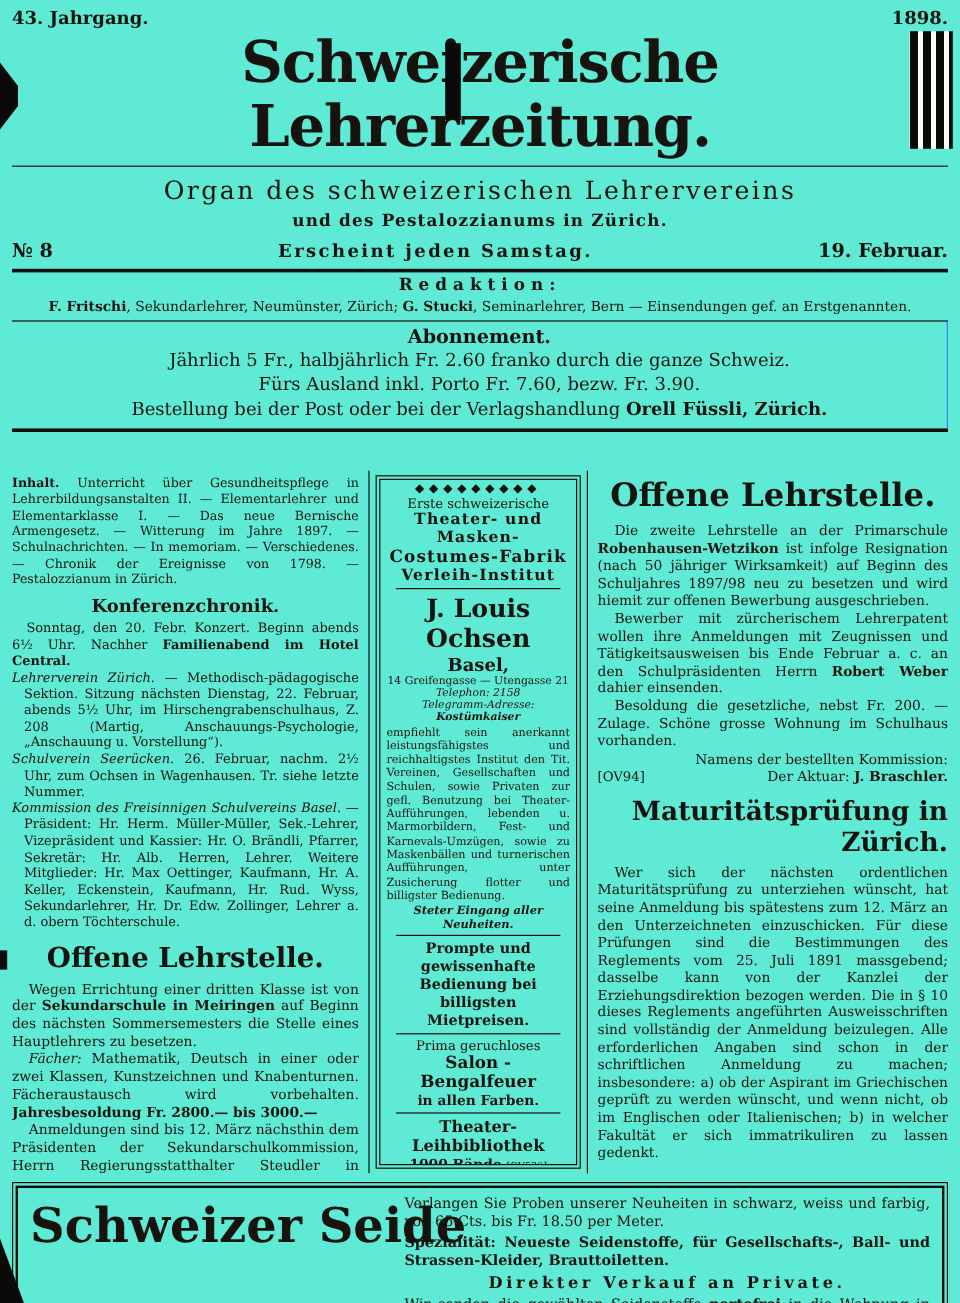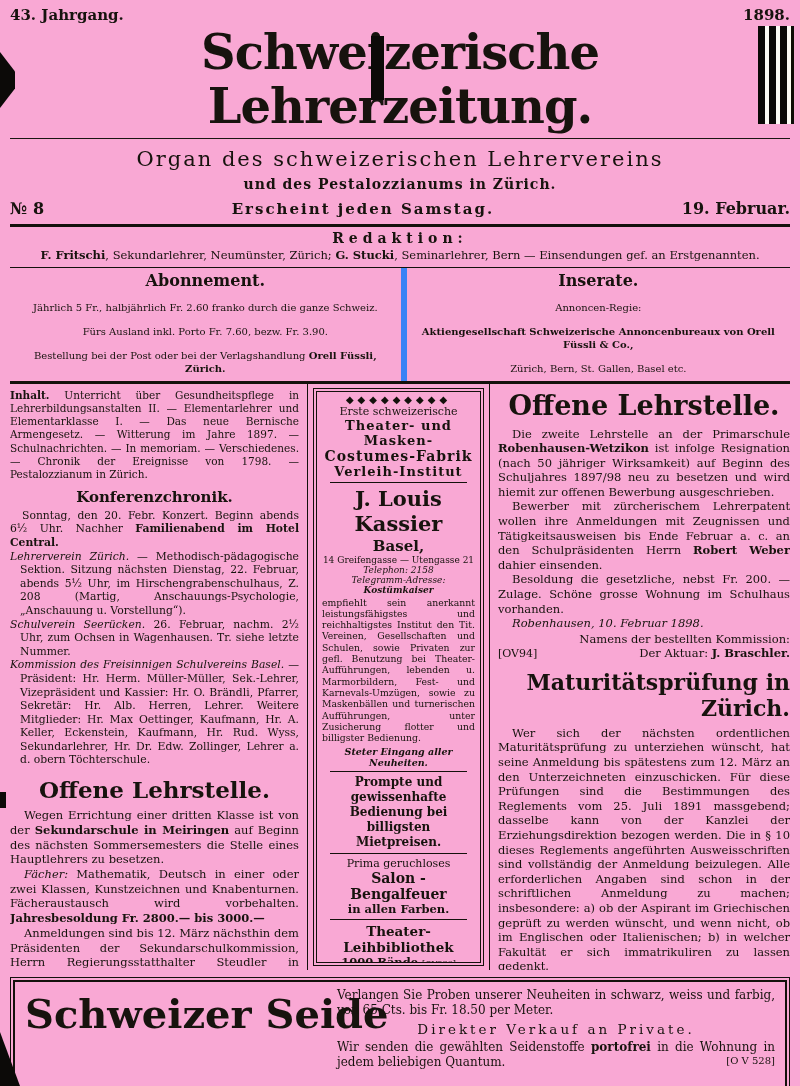--- a/index.html
+++ b/index.html
@@ -1,19 +1,19 @@
 <!DOCTYPE html>
 <html lang="de"><head>
 <meta charset="utf-8">
 <style>
   * { box-sizing: border-box; margin: 0; padding: 0; }
   html,body { width:800px; margin:0; background:#e8e6df; }
   .page {
     position:relative; width:800px; height:1086px;
-    background:#f9a8d4; color:#17130e;
+    background:#5eead4; color:#17130e;
     font-family:"DejaVu Serif","Liberation Serif",serif;
     padding:6px 10px 0; overflow:hidden;
   }
   .rule   { height:1px; background:#1a1712; }
   .rule-heavy { height:3px; background:#14110c; }
 
   
   .row-top { display:flex; justify-content:space-between; font-weight:bold; font-size:15px; }
   .title   { font-size:48px; font-weight:bold; text-align:center; line-height:1.12; letter-spacing:-1px; margin-top:2px; }
   .subtitle1 { text-align:center; font-size:21px; letter-spacing:2px; margin-top:8px; }
@@ -26,27 +26,27 @@
   .mt4 { margin-top:4px; }
 
   
   .redaktion { text-align:center; border-bottom:1px solid #14110c; padding:3px 0 5px; }
   .redaktion .rhead { font-weight:bold; font-size:14px; letter-spacing:5px; }
   .redaktion .rline { font-size:11.5px; margin-top:2px; }
   .b { font-weight:bold; }
   .i { font-style:italic; }
 
   .info-row { display:flex; border-bottom:3px solid #14110c; }
-  .abo { flex:1.02; border-right:6px solid #3b82f6; padding:3px 10px 6px; text-align:center; }
+  .abo { flex:1.02; border-right:1px solid #3b82f6; padding:3px 10px 6px; text-align:center; }
   .ins { flex:1; padding:3px 10px 6px; text-align:center; }
   .info-head { font-weight:bold; font-size:16px; }
-  .info-line { font-size:10px; line-height:1.3; margin-top:11px; }
-
-  
-  .main { display:flex; height:586px; overflow:hidden; }
+  .info-line { font-size:15px; line-height:1.3; margin-top:1px; }
+
+  
+  .main { display:flex; height:586px; overflow:hidden;margin-top:32px; }
   .col-left  { width:298px; padding:5px 8px 0 0; border-right:1px solid #14110c; overflow:hidden; }
   .col-mid   { width:182px; padding:4px 5px; border-right:1px solid #14110c; overflow:hidden; }
   .col-right { flex:1; padding:5px 0 0 8px; overflow:hidden; }
 
   .inhalt { font-size:10.5px; line-height:1.27; text-align:justify; }
   .kon-head { text-align:center; font-weight:bold; font-size:15px; margin:6px 0 3px; }
   .kon-item { font-size:10.8px; line-height:1.26; text-align:justify; padding-left:10px; text-indent:-10px; }
   .kon-item.indent { padding-left:0; text-indent:12px; }
   .kon-item .lead { font-style:italic; }
 
@@ -82,21 +82,21 @@
   .refs-right { float:right; font-size:10px; }
 
   
   .bbox { border:1px solid #14110c; padding:2px; margin-top:7px; }
   .bbox-in { border:2px solid #14110c; display:flex; gap:12px; padding:6px 10px; height:152px; overflow:hidden; }
   .brand-side { width:300px; display:flex; flex-direction:column; justify-content:space-between; padding:6px 0 4px; }
   .brand { font-size:40px; font-weight:bold; letter-spacing:0px; line-height:1; white-space:nowrap; }
   .ad-right { flex:1; font-size:12px; line-height:1.26; }
   .ar-p { text-align:justify; }
   .ar-bold { font-weight:bold; text-align:justify; margin-top:2px; }
-  .ar-center { text-align:center; font-weight:normal; letter-spacing:3px; font-size:13.5px; margin-top:3px; }
+  .ar-center { text-align:center; font-weight:bold; letter-spacing:3px; font-size:13.5px; margin-top:3px; }
   .ar-last { text-align:justify; margin-top:2px; }
 
   
   .art { position:absolute; background:#0c0a08; }
   .art-title-blot { left:371px; top:36px; width:13px; height:64px; }
   .art-right-comb { right:6px; top:26px; width:36px; height:98px; background:repeating-linear-gradient(90deg,#0c0a08 0 7px,#fcfbf5 7px 11px); }
   .art-left-wedge { left:0; top:52px; width:15px; height:56px; clip-path:polygon(0 0,100% 35%,100% 65%,0 100%); }
   .art-left-tick { left:0; top:792px; width:6px; height:16px; }
   .art-bl-wedge { left:0; top:1032px; width:20px; height:54px; clip-path:polygon(0 0,0 100%,100% 100%); }
 </style>
@@ -133,26 +133,20 @@
     <div class="rline"><span class="b">F. Fritschi</span><span>, Sekundarlehrer, Neumünster, Zürich; </span><span class="b">G. Stucki</span><span>, Seminarlehrer, Bern — Einsendungen gef. an Erstgenannten.</span></div>
   </section>
 
   <section class="info-row">
     <div class="abo">
       <div class="info-head">Abonnement.</div>
       <div class="info-line">Jährlich 5 Fr., halbjährlich Fr. 2.60 franko durch die ganze Schweiz.</div>
       <div class="info-line">Fürs Ausland inkl. Porto Fr. 7.60, bezw. Fr. 3.90.</div>
       <div class="info-line"><span>Bestellung bei der Post oder bei der Verlagshandlung </span><span class="b">Orell Füssli, Zürich.</span></div>
     </div>
-    <div class="ins">
-      <div class="info-head">Inserate.</div>
-      <div class="info-line">Annoncen-Regie:</div>
-      <div class="info-line b">Aktiengesellschaft Schweizerische Annoncenbureaux von Orell Füssli &amp; Co.,</div>
-      <div class="info-line">Zürich, Bern, St. Gallen, Basel etc.</div>
-    </div>
   </section>
 
   <main class="main">
 
     <div class="col-left">
       <p class="inhalt"><span class="b">Inhalt.</span><span> Unterricht über Gesundheitspflege in Lehrerbildungsanstalten II. — Elementarlehrer und Elementarklasse I. — Das neue Bernische Armengesetz. — Witterung im Jahre 1897. — Schulnachrichten. — In memoriam. — Verschiedenes. — Chronik der Ereignisse von 1798. — Pestalozzianum in Zürich.</span></p>
 
       <h2 class="kon-head">Konferenzchronik.</h2>
 
 
@@ -176,21 +170,21 @@
 
     <div class="col-mid">
       <div class="adbox">
         <div class="adbox-in">
           <div class="orn">◆◆◆◆◆◆◆◆◆</div>
           <div class="ad-s">Erste schweizerische</div>
           <div class="ad-m">Theater- und Masken-</div>
           <div class="ad-m2">Costumes-Fabrik</div>
           <div class="ad-m">Verleih-Institut</div>
           <div class="ad-rule"></div>
-          <div class="ad-name">J. Louis Kassier</div>
+          <div class="ad-name">J. Louis Ochsen</div>
           <div class="ad-city">Basel,</div>
           <div class="ad-xs">14 Greifengasse — Utengasse 21</div>
           <div class="ad-xs-i">Telephon: 2158</div>
           <div class="ad-xs-i"><span>Telegramm-Adresse: </span><span class="b">Kostümkaiser</span></div>
           <p class="ad-body">empfiehlt sein anerkannt leistungsfähigstes und reichhaltigstes Institut den Tit. Vereinen, Gesellschaften und Schulen, sowie Privaten zur gefl. Benutzung bei Theater-Aufführungen, lebenden u. Marmorbildern, Fest- und Karnevals-Umzügen, sowie zu Maskenbällen und turnerischen Aufführungen, unter Zusicherung flotter und billigster Bedienung.</p>
           <div class="ad-note">Steter Eingang aller Neuheiten.</div>
           <div class="ad-rule"></div>
           <div class="ad-promise">Prompte und gewissenhafte Bedienung bei billigsten Mietpreisen.</div>
           <div class="ad-rule"></div>
           <div class="ad-s">Prima geruchloses</div>
@@ -206,21 +200,20 @@
 
     <div class="col-right">
       <h2 class="r-heading1">Offene Lehrstelle.</h2>
 
       <p class="rp"><span>Die zweite Lehrstelle an der Primarschule </span><span class="b">Robenhausen-Wetzikon</span><span> ist infolge Resignation (nach 50 jähriger Wirksamkeit) auf Beginn des Schuljahres 1897/98 neu zu besetzen und wird hiemit zur offenen Bewerbung ausgeschrieben.</span></p>
 
       <p class="rp"><span>Bewerber mit zürcherischem Lehrerpatent wollen ihre Anmeldungen mit Zeugnissen und Tätigkeitsausweisen bis Ende Februar a. c. an den Schulpräsidenten Herrn </span><span class="b">Robert Weber</span><span> dahier einsenden.</span></p>
 
       <p class="rp">Besoldung die gesetzliche, nebst Fr. 200. — Zulage. Schöne grosse Wohnung im Schulhaus vorhanden.</p>
 
-      <p class="rp i">Robenhausen, 10. Februar 1898.</p>
 
       <div class="komm-row">
         <span>[OV94]</span>
         <span class="komm-right">
           <span>Namens der bestellten Kommission:</span><br>
           <span>Der Aktuar: </span><span class="b">J. Braschler.</span>
         </span>
       </div>
 
       <h2 class="r-heading2">Maturitätsprüfung in Zürich.</h2>
@@ -231,20 +224,21 @@
   </main>
 
   <section class="bbox">
     <div class="bbox-in">
       <div class="brand-side">
         <div class="brand">Schweizer Seide</div>
 
       </div>
       <div class="ad-right">
         <p class="ar-p">Verlangen Sie Proben unserer Neuheiten in schwarz, weiss und farbig, von 65 Cts. bis Fr. 18.50 per Meter.</p>
+        <p class="ar-bold"><span>Spezialität:</span><span> Neueste Seidenstoffe, für Gesellschafts-, Ball- und Strassen-Kleider, Brauttoiletten.</span></p>
         <p class="ar-center">Direkter Verkauf an Private.</p>
         <p class="ar-last"><span>Wir senden die gewählten Seidenstoffe </span><span class="b">portofrei</span><span> in die Wohnung in jedem beliebigen Quantum.</span> <span class="refs-right">[O V 528]</span></p>
 
       </div>
     </div>
   </section>
 
 </div>
 
 </body></html>

